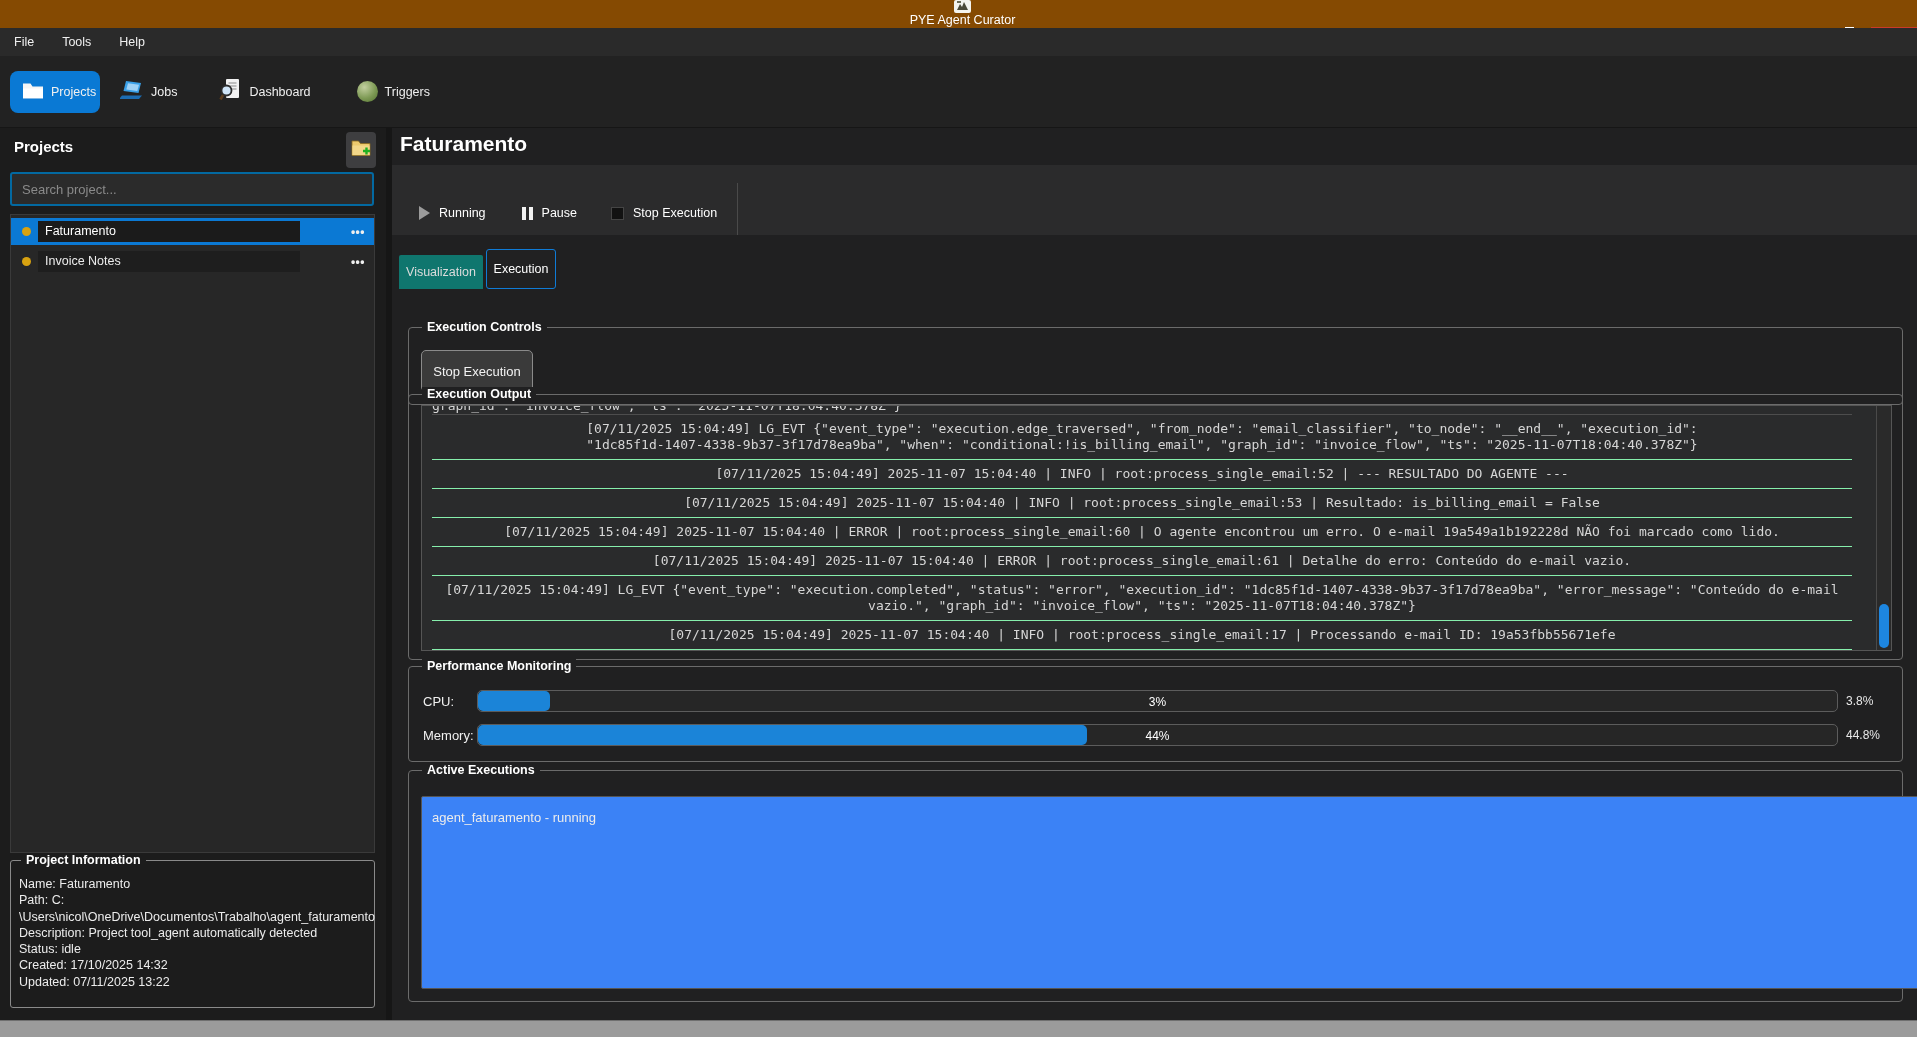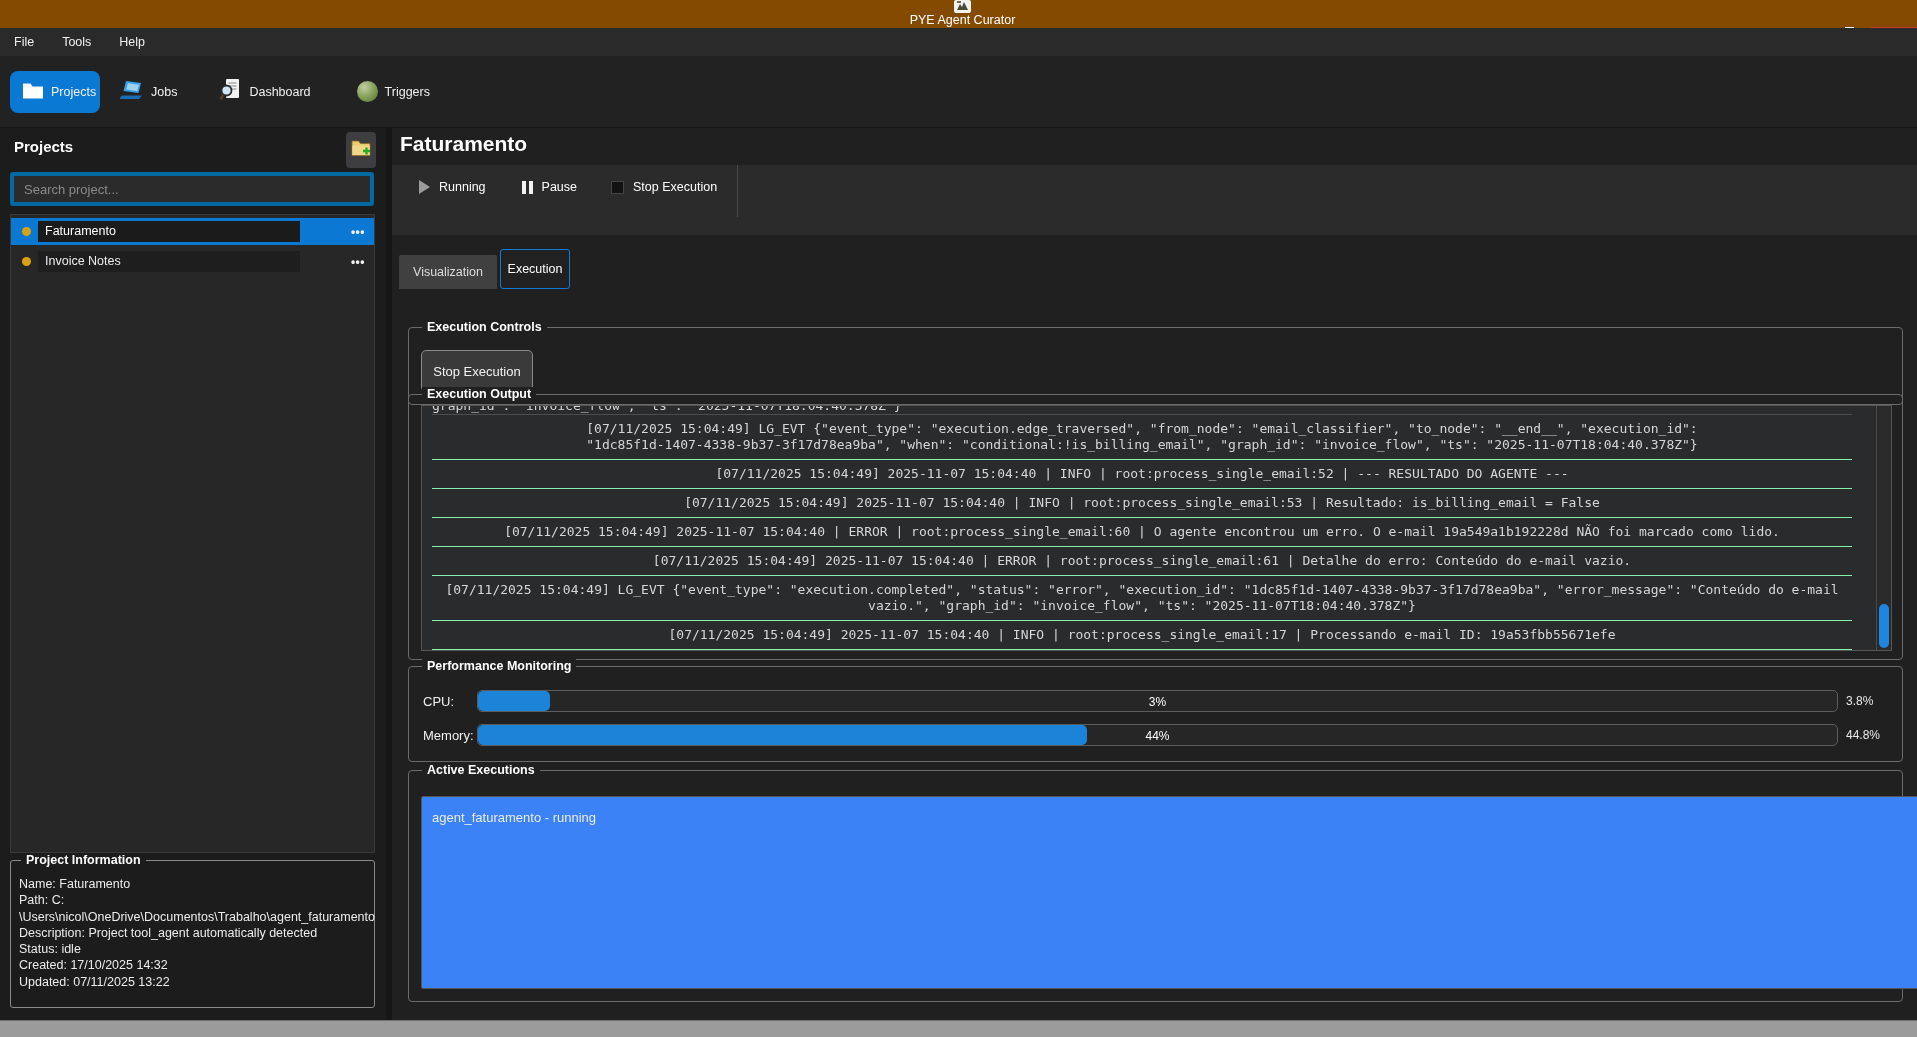--- a/index.html
+++ b/index.html
@@ -22,47 +22,47 @@
   .navbar { position:absolute; left:0; top:56px; right:0; height:72px; background:#222222; border-bottom:1px solid #161616; display:flex; align-items:center; }
   .nav-btn { display:flex; align-items:center; gap:7px; height:42px; padding:0 12px; border-radius:8px; font-size:12.5px; color:#f0f0f0; }
   .nav-btn.active { background:#0a79d4; }
   .sphere { width:21px; height:21px; border-radius:50%; background:radial-gradient(circle at 35% 30%, #c2cf9f, #7e9a55 55%, #51702f); }
 
   
   .sidebar { position:absolute; left:0; top:128px; width:386px; bottom:17px; background:#1c1c1c; }
   .splitter { position:absolute; left:386px; top:128px; width:6px; bottom:17px; background:#161616; }
   .sb-heading { position:absolute; left:14px; top:10px; font-size:15px; font-weight:bold; color:#ffffff; }
   .new-project-btn { position:absolute; left:346px; top:4px; width:30px; height:36px; background:#3e3e40; border-radius:4px; display:flex; align-items:center; justify-content:center; }
-  .sb-search { position:absolute; left:10px; top:44px; width:364px; height:34px; background:#2b2b2b; border:4px solid #0369a1; border-radius:3px; color:#dddddd; font-size:13px; padding:4px 10px; font-family:"Liberation Sans",sans-serif; outline:none; }
+  .sb-search { position:absolute; left:10px; top:44px; width:364px; height:34px; background:#2b2b2b; border:2px solid #0369a1; border-radius:3px; color:#dddddd; font-size:13px; padding:4px 10px; font-family:"Liberation Sans",sans-serif; outline:none; }
   .sb-search::placeholder { color:#8a8a8a; }
   .sb-list { position:absolute; left:10px; top:86px; width:365px; height:639px; background:#272727; border:1px solid #3a3a3a; padding-top:3px; }
   .proj-row { height:27px; display:flex; align-items:center; margin-bottom:3px; }
   .proj-row.selected { background:#0b79d4; }
   .dot { width:9px; height:9px; border-radius:50%; background:#d8a210; margin-left:11px; flex:none; }
   .proj-name-box { margin-left:7px; width:262px; height:21px; line-height:21px; padding:0 7px; font-size:12.5px; background:#1b1b1b; color:#ffffff; white-space:nowrap; overflow:hidden; }
   .proj-row:not(.selected) .proj-name-box { background:#1e1e1e; color:#ececec; }
   .row-menu { margin-left:auto; margin-right:9px; color:#efefef; font-size:12px; font-weight:bold; letter-spacing:0.5px; }
   .sb-info { position:absolute; left:10px; top:732px; width:365px; height:148px; border:1px solid #8a8a8a; border-radius:3px; }
   .sb-info-title { position:absolute; top:-8px; left:10px; background:#1c1c1c; padding:0 5px; font-size:12.5px; font-weight:bold; color:#ffffff; }
   .sb-info-lines { padding:15px 8px 0 8px; font-size:12.5px; line-height:16.3px; color:#ececec; }
 
   
   .main { position:absolute; left:392px; top:128px; right:0; bottom:17px; background:#202021; }
   .main-title { position:absolute; left:8px; top:4px; font-size:21px; font-weight:bold; color:#ffffff; }
-  .exec-band { position:absolute; left:0; top:37px; right:0; height:70px; background:#2b2b2c; display:flex; align-items:flex-start; }
+  .exec-band { position:absolute; left:0; top:37px; right:0; height:70px; background:#2b2b2c; display:flex; align-items:flex-end; }
   .band-btn { display:flex; align-items:center; gap:9px; font-size:12.5px; color:#ffffff; height:44px; padding:0 6px; }
   .play-tri { width:0; height:0; border-left:11px solid #9b9b9b; border-top:7px solid transparent; border-bottom:7px solid transparent; }
   .pause-bars { display:flex; gap:3px; }
   .pause-bars i { display:block; width:4px; height:13px; background:#f2f2f2; }
   .stop-sq { width:13px; height:13px; background:#121212; border:1px solid #454545; }
   .vsep { width:1px; height:52px; background:#4a4a4a; margin-left:14px; }
 
   .tabs { position:absolute; left:7px; top:121px; height:40px; display:flex; align-items:flex-end; }
   .tab { display:flex; align-items:center; justify-content:center; font-size:12.5px; }
-  .tab.inactive { width:98px; height:34px; background:#404040; color:#dcdcdc; border-radius:2px 2px 0 0; margin-right:3px; }
+  .tab.inactive { width:84px; height:34px; background:#0f766e; color:#dcdcdc; border-radius:2px 2px 0 0; margin-right:3px; }
   .tab.active { width:70px; height:40px; background:#212122; color:#ffffff; border:1px solid #0f7bd6; border-radius:3px; }
 
   .gb { position:absolute; border:1px solid #6b6b6b; border-radius:4px; }
   .gb-title { position:absolute; top:-8px; left:13px; background:#202021; padding:0 5px; font-size:12.5px; font-weight:bold; color:#ffffff; }
 
   .gb-controls { left:16px; top:168px; width:1495px; height:78px;margin-top:31px; }
   .stop-exec-btn { position:absolute; left:12px; top:22px; width:112px; height:42px; background:#3a3a3a; border:1px solid #8a8a8a; border-radius:5px; color:#f2f2f2; font-size:13px; font-family:"Liberation Sans",sans-serif; }
 
   .gb-output { left:16px; top:266px; width:1495px; height:266px;text-align:center; }
   .log { position:absolute; left:12px; top:10px; width:1471px; height:246px; background:#2a2b2c; border:1px solid #555555; font-family:"DejaVu Sans Mono",monospace; font-size:13px; color:#d6d6d6; overflow:hidden; }

